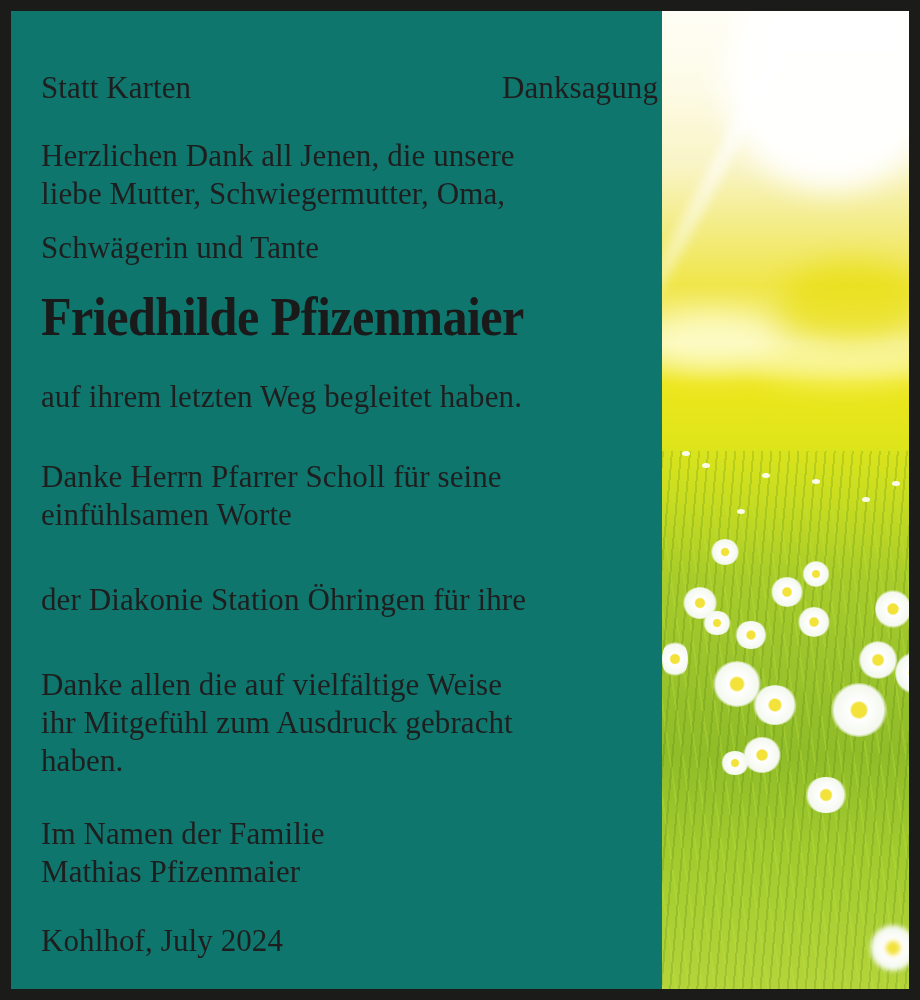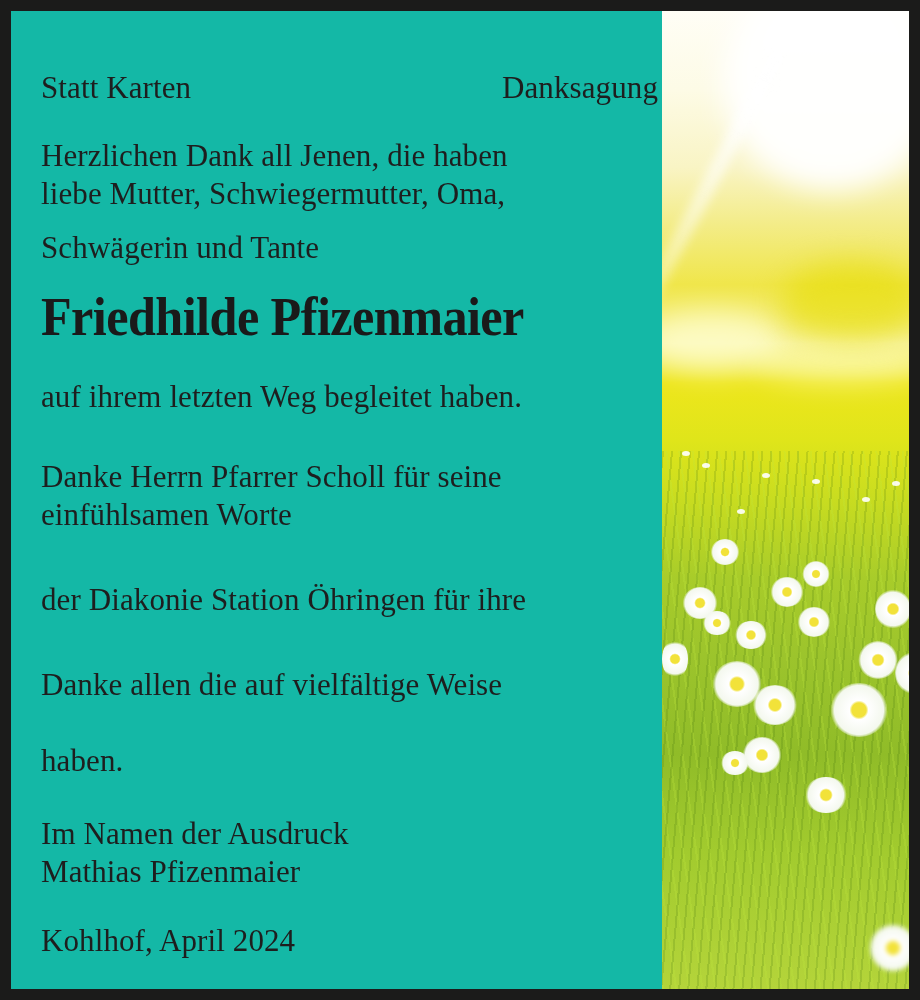--- a/index.html
+++ b/index.html
@@ -7,21 +7,21 @@
       width: 920px; height: 1000px;
       background: #1b1b1a;
       position: relative;
       overflow: hidden;
       font-family: "DejaVu Serif", "Liberation Serif", serif;
     }
     .card {
       position: absolute;
       left: 11px; top: 11px;
       width: 898px; height: 978px;
-      background: #14b8a6;
+      background: #0f766e;
       overflow: hidden;
     }
     .text-col {
       position: absolute;
       left: 30px; top: 0;
       width: 620px; height: 978px;
       color: #1e1e1e;
     }
     .t {
       position: absolute;
@@ -106,40 +106,41 @@
   </style>
 </head>
 <body>
 
 <div class="card">
 
   <div class="text-col">
     <p class="t" style="top:58px;">Statt Karten</p>
     <p class="t header-right" style="top:58px;">Danksagung</p>
 
-    <p class="t" style="top:126px;">Herzlichen Dank all Jenen, die haben</p>
+    <p class="t" style="top:126px;">Herzlichen Dank all Jenen, die unsere</p>
     <p class="t" style="top:164px;">liebe Mutter, Schwiegermutter, Oma,</p>
     <p class="t" style="top:202px;margin-top:16px;">Schwägerin und Tante</p>
 
     <h1 class="t heading" style="top:276px;">Friedhilde Pfizenmaier</h1>
 
     <p class="t" style="top:367px;text-align:right;">auf ihrem letzten Weg begleitet haben.</p>
 
     <p class="t" style="top:447px;">Danke Herrn Pfarrer Scholl für seine</p>
     <p class="t" style="top:485px;text-align:center;">einfühlsamen Worte</p>
 
     <p class="t" style="top:570px;">der Diakonie Station Öhringen für ihre</p>
 
     <p class="t" style="top:655px;">Danke allen die auf vielfältige Weise</p>
+    <p class="t" style="top:693px;">ihr Mitgefühl zum Ausdruck gebracht</p>
     <p class="t" style="top:731px;">haben.</p>
 
-    <p class="t" style="top:804px;">Im Namen der Ausdruck</p>
+    <p class="t" style="top:804px;">Im Namen der Familie</p>
     <p class="t bold" style="top:842px;">Mathias Pfizenmaier</p>
 
-    <p class="t" style="top:911px;">Kohlhof, April 2024</p>
+    <p class="t" style="top:911px;">Kohlhof, July 2024</p>
   </div>
 
   <div class="photo">
     <div class="glow" style="left:60px; top:-40px; width:220px; height:220px; background:rgba(255,255,255,0.95);"></div>
     <div class="glow" style="left:-20px; top:300px; width:140px; height:60px; background:rgba(255,255,220,0.7);"></div>
     <div class="glow" style="left:90px; top:330px; width:180px; height:40px; background:rgba(255,255,210,0.6);"></div>
     <div class="glow" style="left:120px; top:250px; width:140px; height:80px; background:rgba(230,220,0,0.55);"></div>
     <div class="ray"></div>
 
     <div class="grass"></div>

